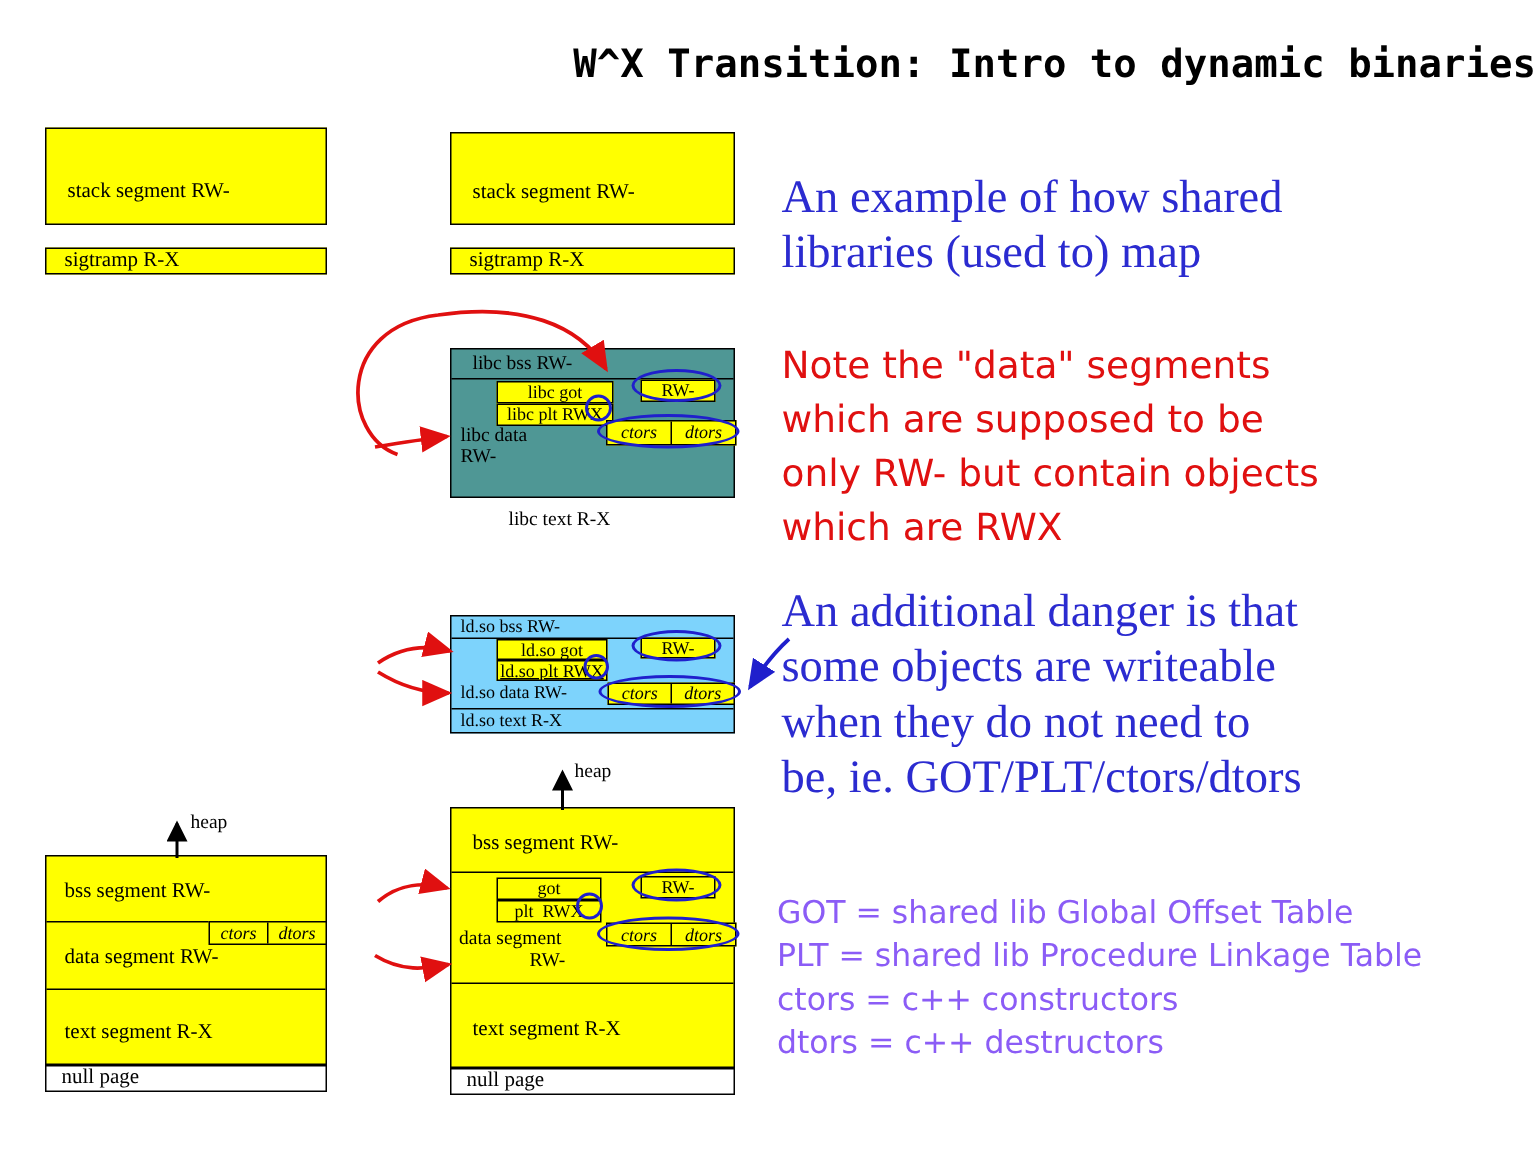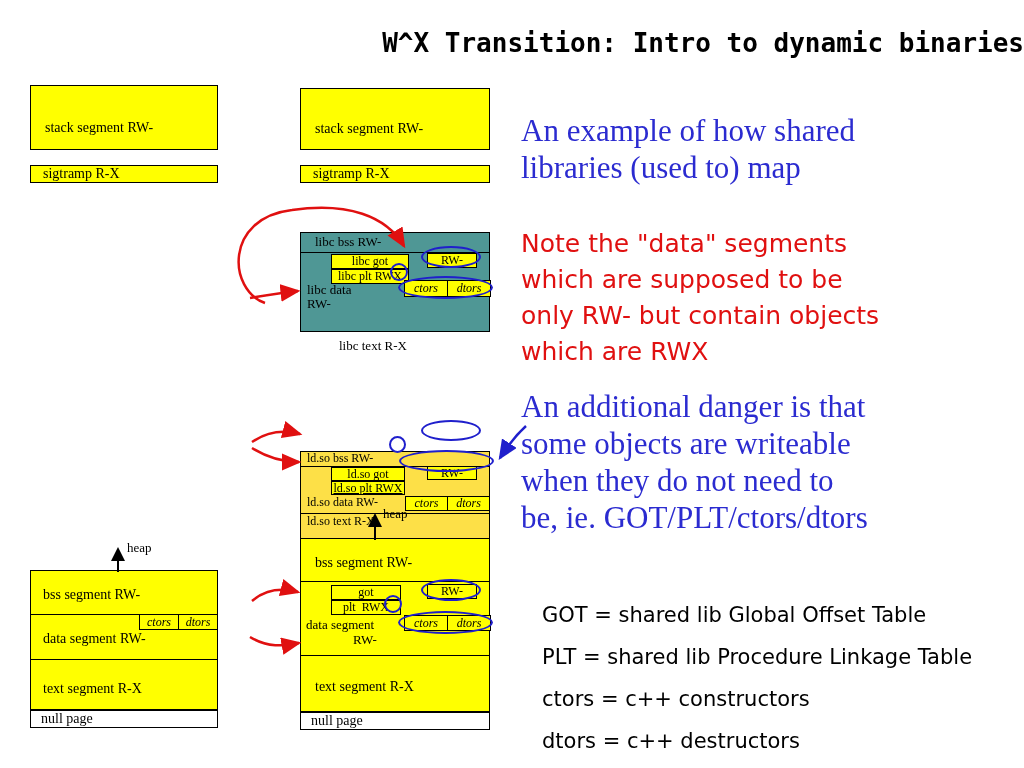--- a/index.html
+++ b/index.html
@@ -25,21 +25,21 @@
     position:absolute; background:#ffff00; border:1px solid #000;
     display:flex; font-family:"Liberation Serif", serif; font-size:12px; color:#000;
   }
   .cd-box span { flex:1; display:flex; align-items:center; justify-content:center;font-style:italic; }
   .cd-box span:first-child { border-right:1px solid #000; }
   .hline { position:absolute; border-top:1px solid #000; height:0; }
   .ellipse { position:absolute; border:2px solid #1f1fcc; border-radius:50%; }
   .note { position:absolute; font-family:"DejaVu Sans", sans-serif; white-space:pre-line; }
   .note-blue { color:#2b2bd0; font-size:31px; line-height:37px;font-family:Liberation Serif, serif; }
   .note-red  { color:#e01010; font-size:25px; line-height:36px; }
-  .note-black{ color:#000000; font-size:21px; line-height:42px;margin-left:24px; }
+  .note-black{ color:#8b5cf6; font-size:21px; line-height:29px; }
   svg.overlay { position:absolute; left:0; top:0; pointer-events:none; }
 </style>
 </head>
 <body>
 
 <div class="title">W^X Transition: Intro to dynamic binaries</div>
 
 <div class="seg" style="left:30px; top:85px; width:188px; height:65px;">
   <span class="lbl" style="left:14px; top:34px;">stack segment RW-</span>
 </div>
@@ -62,21 +62,21 @@
   <div class="ibox" style="left:30px; top:36px; width:78px; height:15px;">libc plt RWX</div>
   <span class="lbl" style="left:6px; top:50px; font-size:13px;">libc data
 RW-</span>
   <div class="cd-box" style="left:103px; top:47px; width:87px; height:17px;">
     <span>ctors</span>
     <span>dtors</span>
   </div>
   <span class="lbl" style="left:38px; top:106px; font-size:13px;">libc text R-X</span>
 </div>
 
-<div class="abs" style="left:300px; top:410px; width:190px; height:91px; background:#fde047; border:1px solid #000;margin-top:41px;">
+<div class="abs" style="left:300px; top:410px; width:190px; height:79px; background:#7dd3fc; border:1px solid #000;">
   <span class="lbl" style="left:6px; top:0px; font-size:12px;">ld.so bss RW-</span>
   <div class="hline" style="left:0; top:14px; width:188px;"></div>
   <div class="ibox" style="left:30px; top:15px; width:74px; height:14px;">ld.so got</div>
   <div class="ibox" style="left:126px; top:14px; width:50px; height:14px;">RW-</div>
   <div class="ibox" style="left:30px; top:29px; width:74px; height:14px;text-decoration:underline;">ld.so plt RWX</div>
   <span class="lbl" style="left:6px; top:44px; font-size:12px;">ld.so data RW-</span>
   <div class="cd-box" style="left:104px; top:44px; width:85px; height:15px;">
     <span>ctors</span>
     <span>dtors</span>
   </div>

